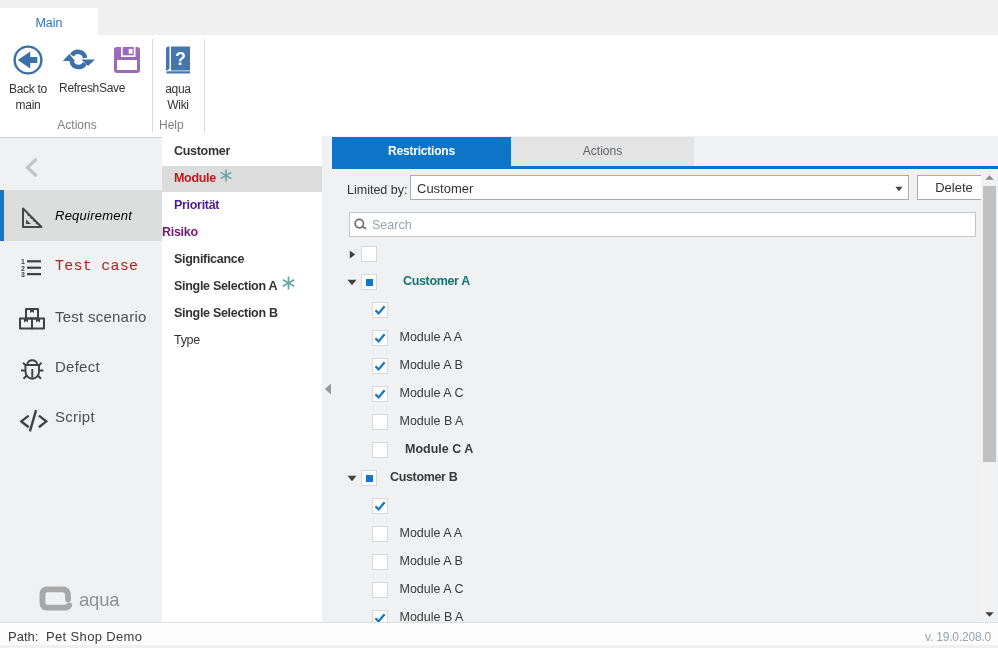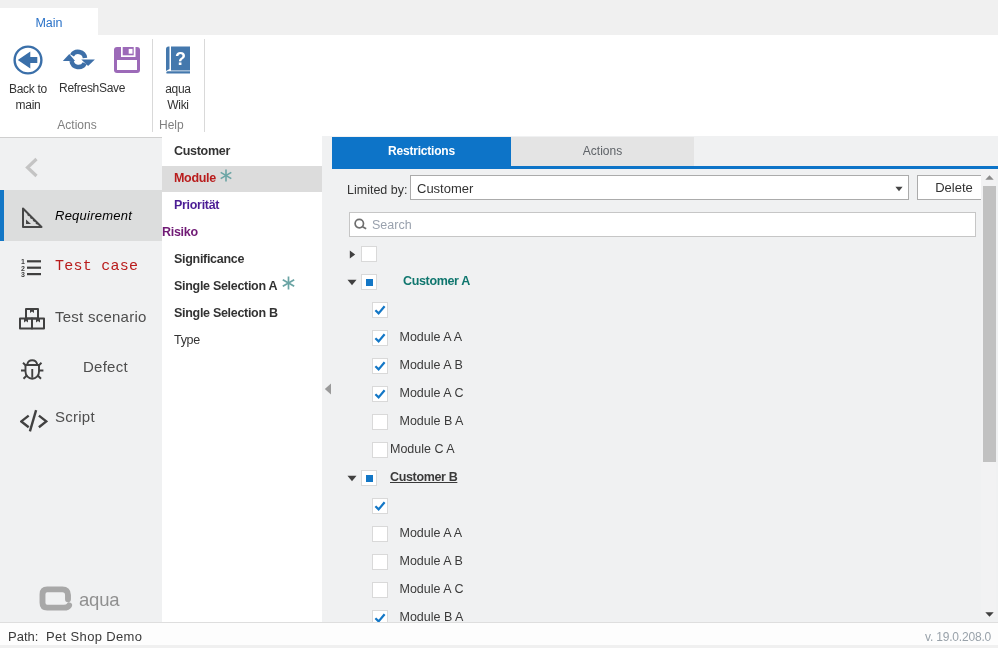--- a/index.html
+++ b/index.html
@@ -94,21 +94,21 @@
 <svg class="abs" style="left:20px;top:358px;" width="24" height="23" viewBox="0 0 24 23">
   <g fill="none" stroke="#414141" stroke-width="1.9">
     <path d="M7.3,6.2 A 5,5 0 0 1 17.1,6.2"></path>
     <path d="M5.5,7 L19,7 L19,13.8 A 6.75,6.9 0 0 1 5.5,13.8 Z" stroke-linejoin="round"></path>
     <path d="M12.25,11 V 19.8"></path>
     <path d="M1,12.5 H 5.4 M19.1,12.5 H 23.4"></path>
     <path d="M3,4.8 L6.3,8 M18.2,8 L21.5,4.8"></path>
     <path d="M3.5,20.7 L7,17.3 M17.5,17.3 L21,20.7"></path>
   </g>
 </svg>
-<div class="abs" style="left:55px;top:358px;font-size:15px;letter-spacing:0.25px;color:#4e4e4e;margin-left:28px;">Defect</div>
+<div class="abs" style="left:55px;top:358px;font-size:15px;letter-spacing:0.25px;color:#4e4e4e;">Defect</div>
 
 <svg class="abs" style="left:20px;top:408px;" width="28" height="26" viewBox="0 0 28 26">
   <g fill="none" stroke="#414141" stroke-width="2.4">
     <polyline points="8.7,7.6 1.3,13.4 8.7,19.3"></polyline>
     <polyline points="18.9,7.6 26.3,13.4 18.9,19.3"></polyline>
     <line x1="16.1" y1="2.2" x2="9.9" y2="23.4"></line>
   </g>
 </svg>
 <div class="abs" style="left:55px;top:408px;font-size:15px;letter-spacing:0.25px;color:#4e4e4e;">Script</div>
 
@@ -194,27 +194,27 @@
     </svg>
     <div style="position:absolute;left:77.5px;top:118px;font-size:12.5px;font-weight:normal;color:#3a3a3a;">Module A B</div>
     <div style="position:absolute;left:50px;top:146px;width:16px;height:16px;background:#fff;border:1px solid #d9d9d9;"></div>
     <svg style="position:absolute;left:50px;top:146px" width="16" height="16" viewBox="0 0 16 16">
       <polyline points="3.4,8.2 6.6,11.4 12.6,4.2" fill="none" stroke="#1377c6" stroke-width="2.2"></polyline>
     </svg>
     <div style="position:absolute;left:77.5px;top:146px;font-size:12.5px;font-weight:normal;color:#3a3a3a;">Module A C</div>
     <div style="position:absolute;left:50px;top:174px;width:16px;height:16px;background:#fff;border:1px solid #d9d9d9;"></div>
     <div style="position:absolute;left:77.5px;top:174px;font-size:12.5px;font-weight:normal;color:#3a3a3a;">Module B A</div>
     <div style="position:absolute;left:50px;top:202px;width:16px;height:16px;background:#fff;border:1px solid #d9d9d9;"></div>
-    <div style="position:absolute;left:68px;top:202px;font-size:12.5px;font-weight:normal;color:#3a3a3a;">Module C A</div>
+    <div style="position:absolute;left:83px;top:202px;font-size:12.5px;font-weight:bold;color:#3a3a3a;">Module C A</div>
     <svg style="position:absolute;left:25px;top:235px" width="10" height="7" viewBox="0 0 10 7">
       <polygon points="0.5,0.8 9.5,0.8 5,6.2" fill="#404040"></polygon>
     </svg>
     <div style="position:absolute;left:39px;top:230px;width:16px;height:16px;background:#fff;border:1px solid #d9d9d9;"></div>
     <div style="position:absolute;left:43.5px;top:234.5px;width:7px;height:7px;background:#1377c6;"></div>
-    <div style="position:absolute;left:68px;top:230px;font-size:12.5px;letter-spacing:-0.35px;font-weight:bold;color:#3a3a3a;text-decoration:underline;">Customer B</div>
+    <div style="position:absolute;left:68px;top:230px;font-size:12.5px;letter-spacing:-0.35px;font-weight:bold;color:#3a3a3a;">Customer B</div>
     <div style="position:absolute;left:50px;top:258px;width:16px;height:16px;background:#fff;border:1px solid #d9d9d9;"></div>
     <svg style="position:absolute;left:50px;top:258px" width="16" height="16" viewBox="0 0 16 16">
       <polyline points="3.4,8.2 6.6,11.4 12.6,4.2" fill="none" stroke="#1377c6" stroke-width="2.2"></polyline>
     </svg>
     <div style="position:absolute;left:50px;top:286px;width:16px;height:16px;background:#fff;border:1px solid #d9d9d9;"></div>
     <div style="position:absolute;left:77.5px;top:286px;font-size:12.5px;font-weight:normal;color:#3a3a3a;">Module A A</div>
     <div style="position:absolute;left:50px;top:314px;width:16px;height:16px;background:#fff;border:1px solid #d9d9d9;"></div>
     <div style="position:absolute;left:77.5px;top:314px;font-size:12.5px;font-weight:normal;color:#3a3a3a;">Module A B</div>
     <div style="position:absolute;left:50px;top:342px;width:16px;height:16px;background:#fff;border:1px solid #d9d9d9;"></div>
     <div style="position:absolute;left:77.5px;top:342px;font-size:12.5px;font-weight:normal;color:#3a3a3a;">Module A C</div>

